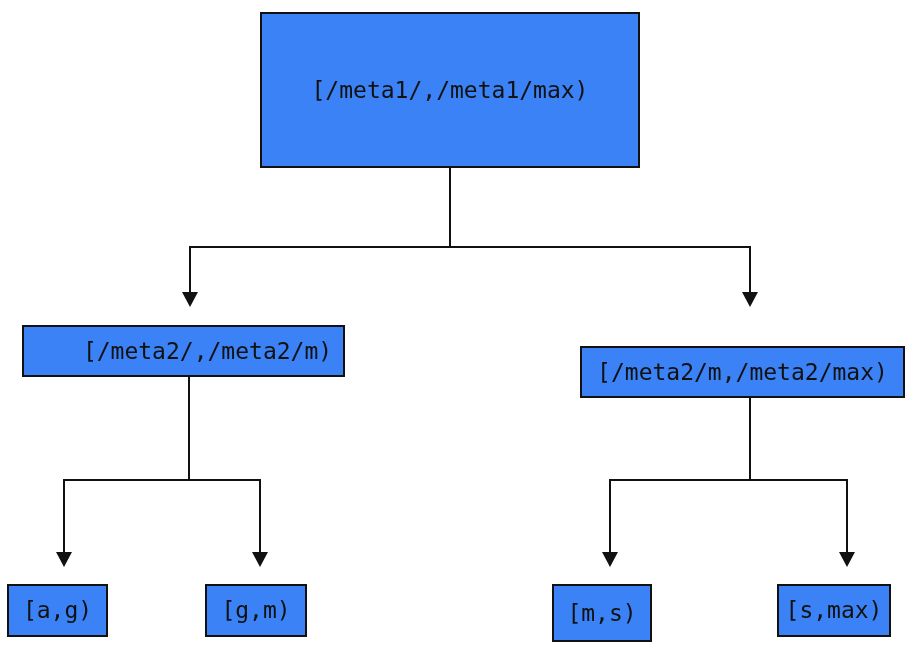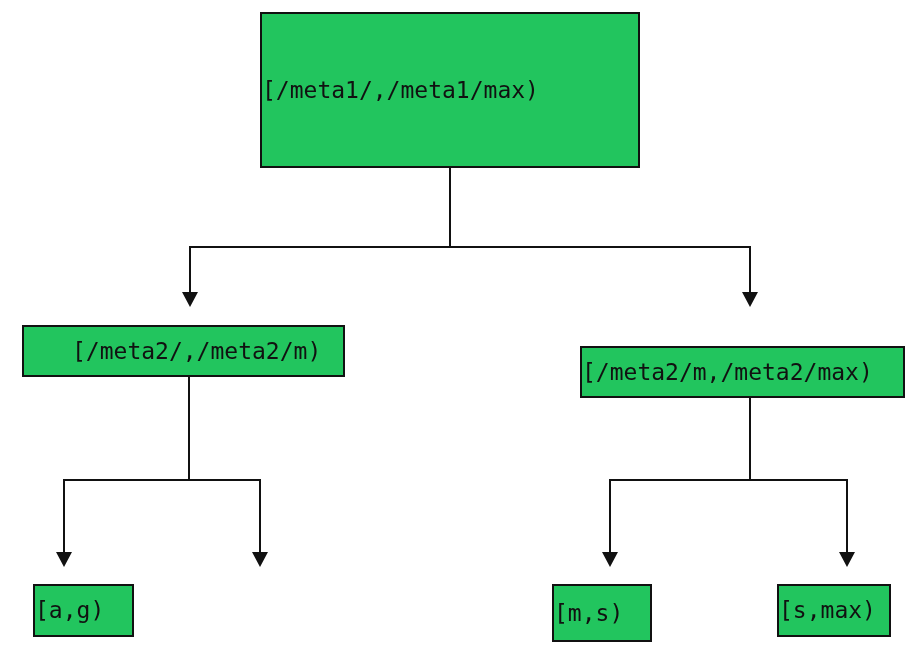--- a/index.html
+++ b/index.html
@@ -28,33 +28,33 @@
     shape-rendering: crispEdges;
   }
   .connectors polygon {
     fill: #111111;
     stroke: none;
   }
   .node {
     position: absolute;
     box-sizing: border-box;
     border: 2px solid #111111;
-    background: #22c55e;
+    background: #3b82f6;
     color: #111111;
     display: flex;
     align-items: center;
-    justify-content: flex-start;
+    justify-content: center;
     font-size: 23px;
     line-height: 1;
     white-space: nowrap;
   }
   .node-root   { left: 260px; top: 12px;  width: 380px; height: 156px; }
   .node-mid-l  { left: 22px;  top: 325px; width: 323px; height: 52px; padding-left: 48px; }
   .node-mid-r  { left: 580px; top: 325px; width: 325px; height: 52px; margin-top: 21px; }
-  .node-leaf-1 { left: 7px;   top: 584px; width: 101px; height: 53px; margin-left: 26px; }
+  .node-leaf-1 { left: 7px;   top: 584px; width: 101px; height: 53px; }
   .node-leaf-2 { left: 205px; top: 584px; width: 102px; height: 53px; }
   .node-leaf-3 { left: 552px; top: 584px; width: 100px; height: 58px; }
   .node-leaf-4 { left: 777px; top: 584px; width: 114px; height: 53px; }
 </style>
 </head>
 <body>
 
 <div class="canvas">
 
   <svg class="connectors" viewBox="0 0 912 652" xmlns="http://www.w3.org/2000/svg">
@@ -90,20 +90,23 @@
   </div>
 
   <div class="node node-mid-r">
     <span>[/meta2/m,/meta2/max)</span>
   </div>
 
   <div class="node node-leaf-1">
     <span>[a,g)</span>
   </div>
 
+  <div class="node node-leaf-2">
+    <span>[g,m)</span>
+  </div>
 
   <div class="node node-leaf-3">
     <span>[m,s)</span>
   </div>
 
   <div class="node node-leaf-4">
     <span>[s,max)</span>
   </div>
 
 </div>

